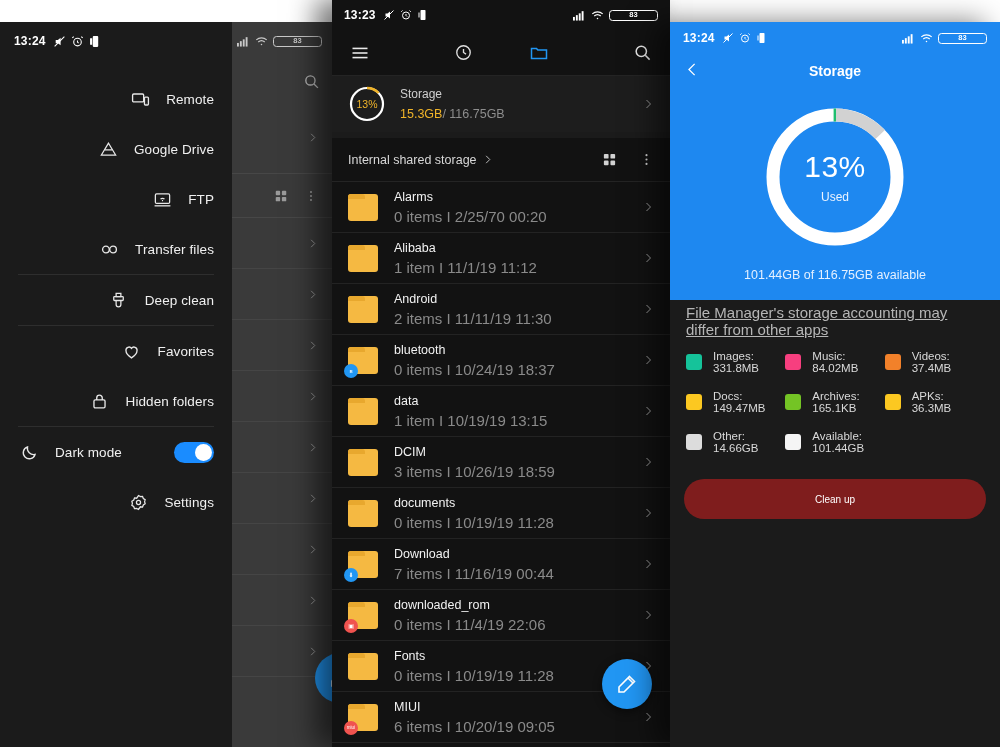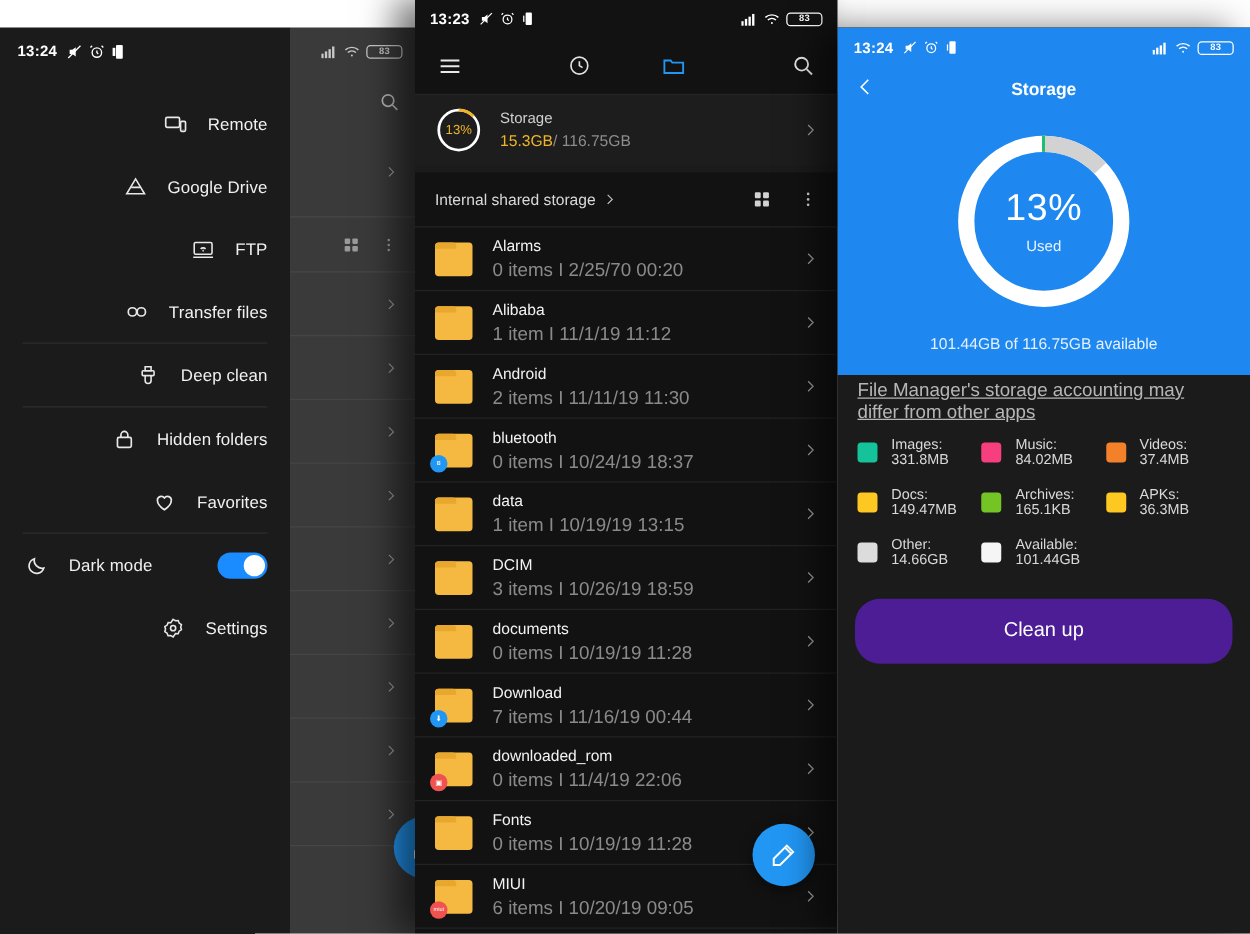--- a/index.html
+++ b/index.html
@@ -19,21 +19,21 @@
     display: flex; align-items: center;
     height: 26px; padding: 0 11px;
     font-size: 11.5px; font-weight: bold; letter-spacing: .2px;
   }
   .sb-left { display: flex; align-items: center; gap: 5px; }
   .sb-right { margin-left: auto; display: flex; align-items: center; gap: 5px; }
   .sb-time { font-size: 12px; font-weight: bold; margin-right: 2px; text-align: center; }
   .sb-ico { display: block; }
   .battery {
     border: 1.2px solid currentColor; border-radius: 3.5px;
-    padding: 0 9px; font-size: 7.5px; font-weight: bold;
+    padding: 0 19px; font-size: 7.5px; font-weight: bold;
     line-height: 10px; height: 11px; display: flex; align-items: center;
   }
 
   
   #panel-drawer {
     left: 0; top: 22px; width: 232px; height: 725px;
     background: #1b1b1b; color: #ffffff;
   }
   #panel-drawer .statusbar { color: #ffffff; height: 38px; padding-left: 14px; }
   .drawer-list { padding-top: 14px; }
@@ -172,22 +172,22 @@
   .donut .dpct { font-size: 30px; color: #fff; letter-spacing: .5px; }
   .donut .dlab { font-size: 12px; color: #eaf3ff; }
   .sv-avail { text-align: center; font-size: 12.5px; color: #e4f0ff; margin-top: 16px; }
 
   .sv-note { font-size: 15px; color: #b6b6b6; padding: 4px 16px 12px; text-decoration: underline; }
   .legend { display: grid; grid-template-columns: 1fr 1fr 1fr; row-gap: 16px; padding: 0 16px; }
   .leg-item { display: flex; align-items: center; }
   .leg-sw { width: 16px; height: 16px; border-radius: 3px; margin-right: 11px; flex: 0 0 16px; }
   .leg-tx { font-size: 11.5px; color: #d9d9d9; }
   .cleanup {
-    margin: 25px 14px 0; height: 52px; border-radius: 20px;
-    background: #4c1d95; color: #fff; font-size: 16px;
+    margin: 25px 14px 0; height: 40px; border-radius: 20px;
+    background: #7f1d1d; color: #fff; font-size: 10px;
     display: flex; align-items: center; justify-content: center;
   }
 
   .chev-svg { display: block; }
 </style>
 </head>
 <body>
 
 <div id="stage">
 
@@ -264,34 +264,34 @@
               <path d="M9 12v5a3 3 0 0 0 6 0v-5"></path>
             </svg>
         </span>
         <span class="di-label">Deep clean</span>
       </div>
       <div class="drawer-sep"></div>
 
       <div class="drawer-item">
         <span class="di-icon">
           <svg width="19" height="19" viewBox="0 0 24 24" fill="none" stroke="currentColor" stroke-width="1.7">
+              <path d="M12 20s-7-4.6-7-9.3A3.9 3.9 0 0 1 12 8a3.9 3.9 0 0 1 7 2.7C19 15.4 12 20 12 20z"></path>
+            </svg>
+        </span>
+        <span class="di-label">Favorites</span>
+      </div>
+
+      <div class="drawer-item">
+        <span class="di-icon">
+          <svg width="19" height="19" viewBox="0 0 24 24" fill="none" stroke="currentColor" stroke-width="1.7">
               <rect x="5" y="10" width="14" height="10" rx="1.6"></rect>
               <path d="M8.5 10V7.5a3.5 3.5 0 0 1 7 0V10"></path>
             </svg>
         </span>
         <span class="di-label">Hidden folders</span>
-      </div>
-
-      <div class="drawer-item">
-        <span class="di-icon">
-          <svg width="19" height="19" viewBox="0 0 24 24" fill="none" stroke="currentColor" stroke-width="1.7">
-              <path d="M12 20s-7-4.6-7-9.3A3.9 3.9 0 0 1 12 8a3.9 3.9 0 0 1 7 2.7C19 15.4 12 20 12 20z"></path>
-            </svg>
-        </span>
-        <span class="di-label">Favorites</span>
       </div>
       <div class="drawer-sep"></div>
 
       <div class="drawer-item">
         <span class="di-icon">
           <svg width="19" height="19" viewBox="0 0 24 24" fill="none" stroke="currentColor" stroke-width="1.7">
               <path d="M19 14.5A8 8 0 0 1 9.5 5a7.6 7.6 0 1 0 9.5 9.5z"></path>
             </svg>
         </span>
         <span class="di-label">Dark mode</span>

